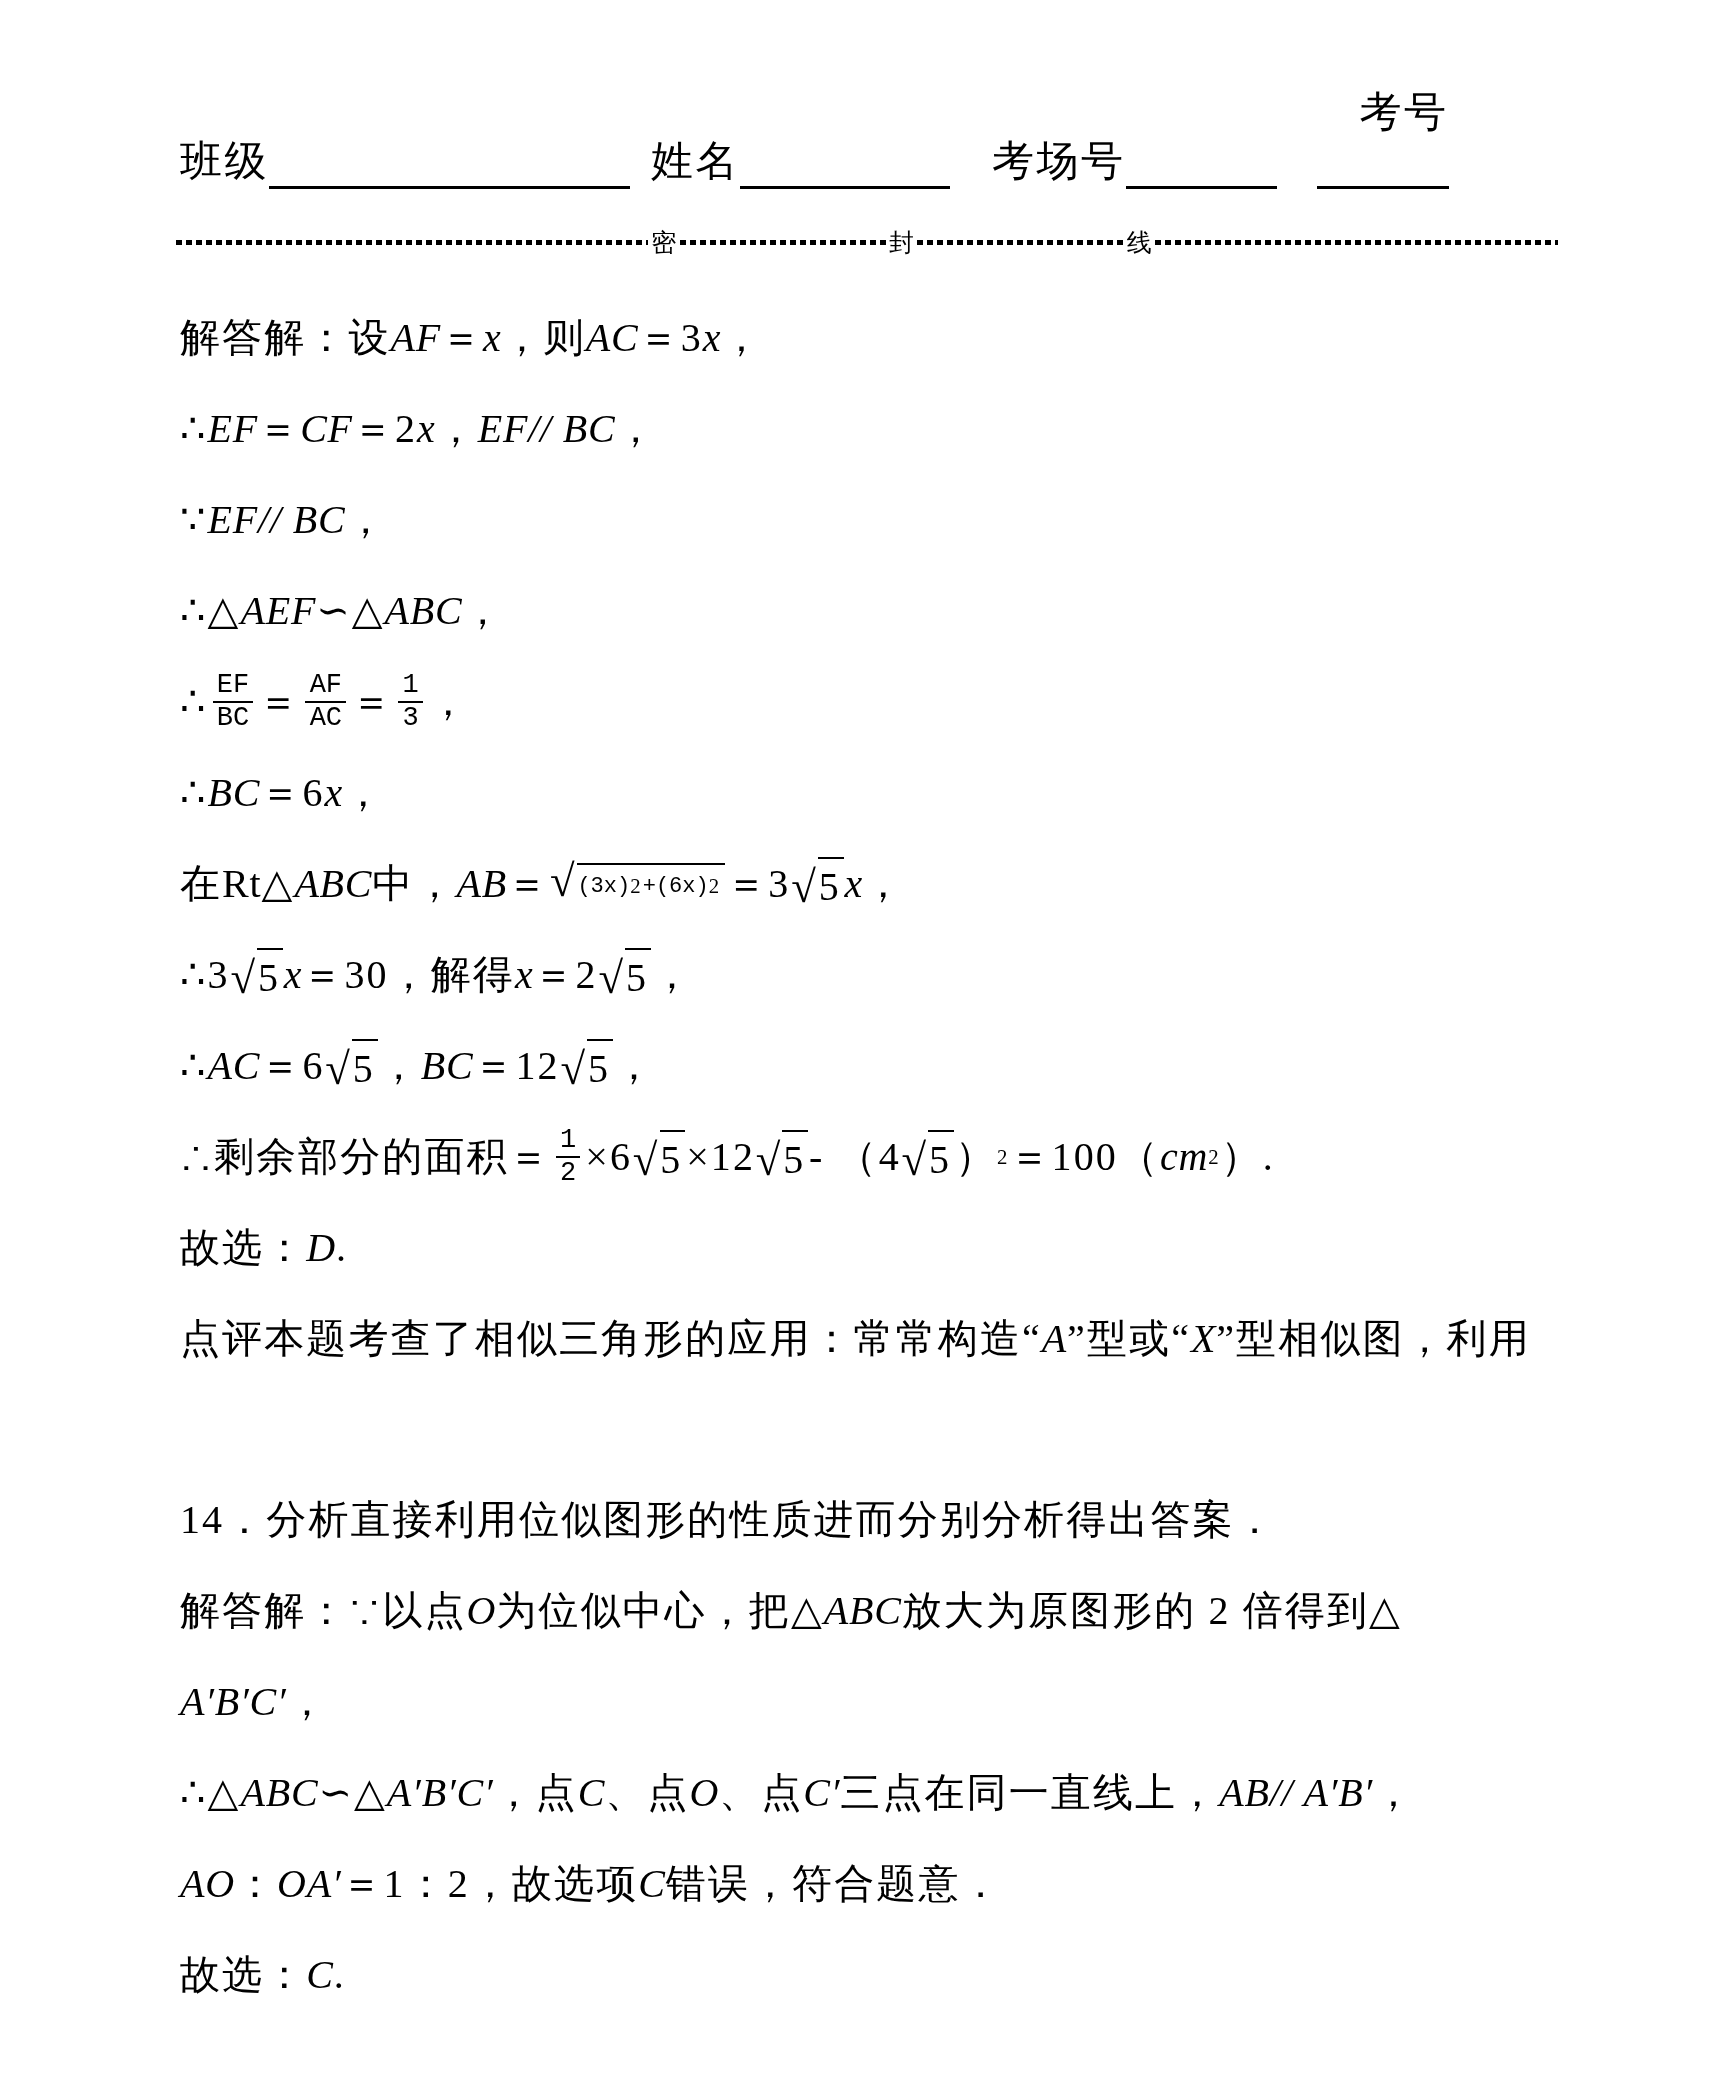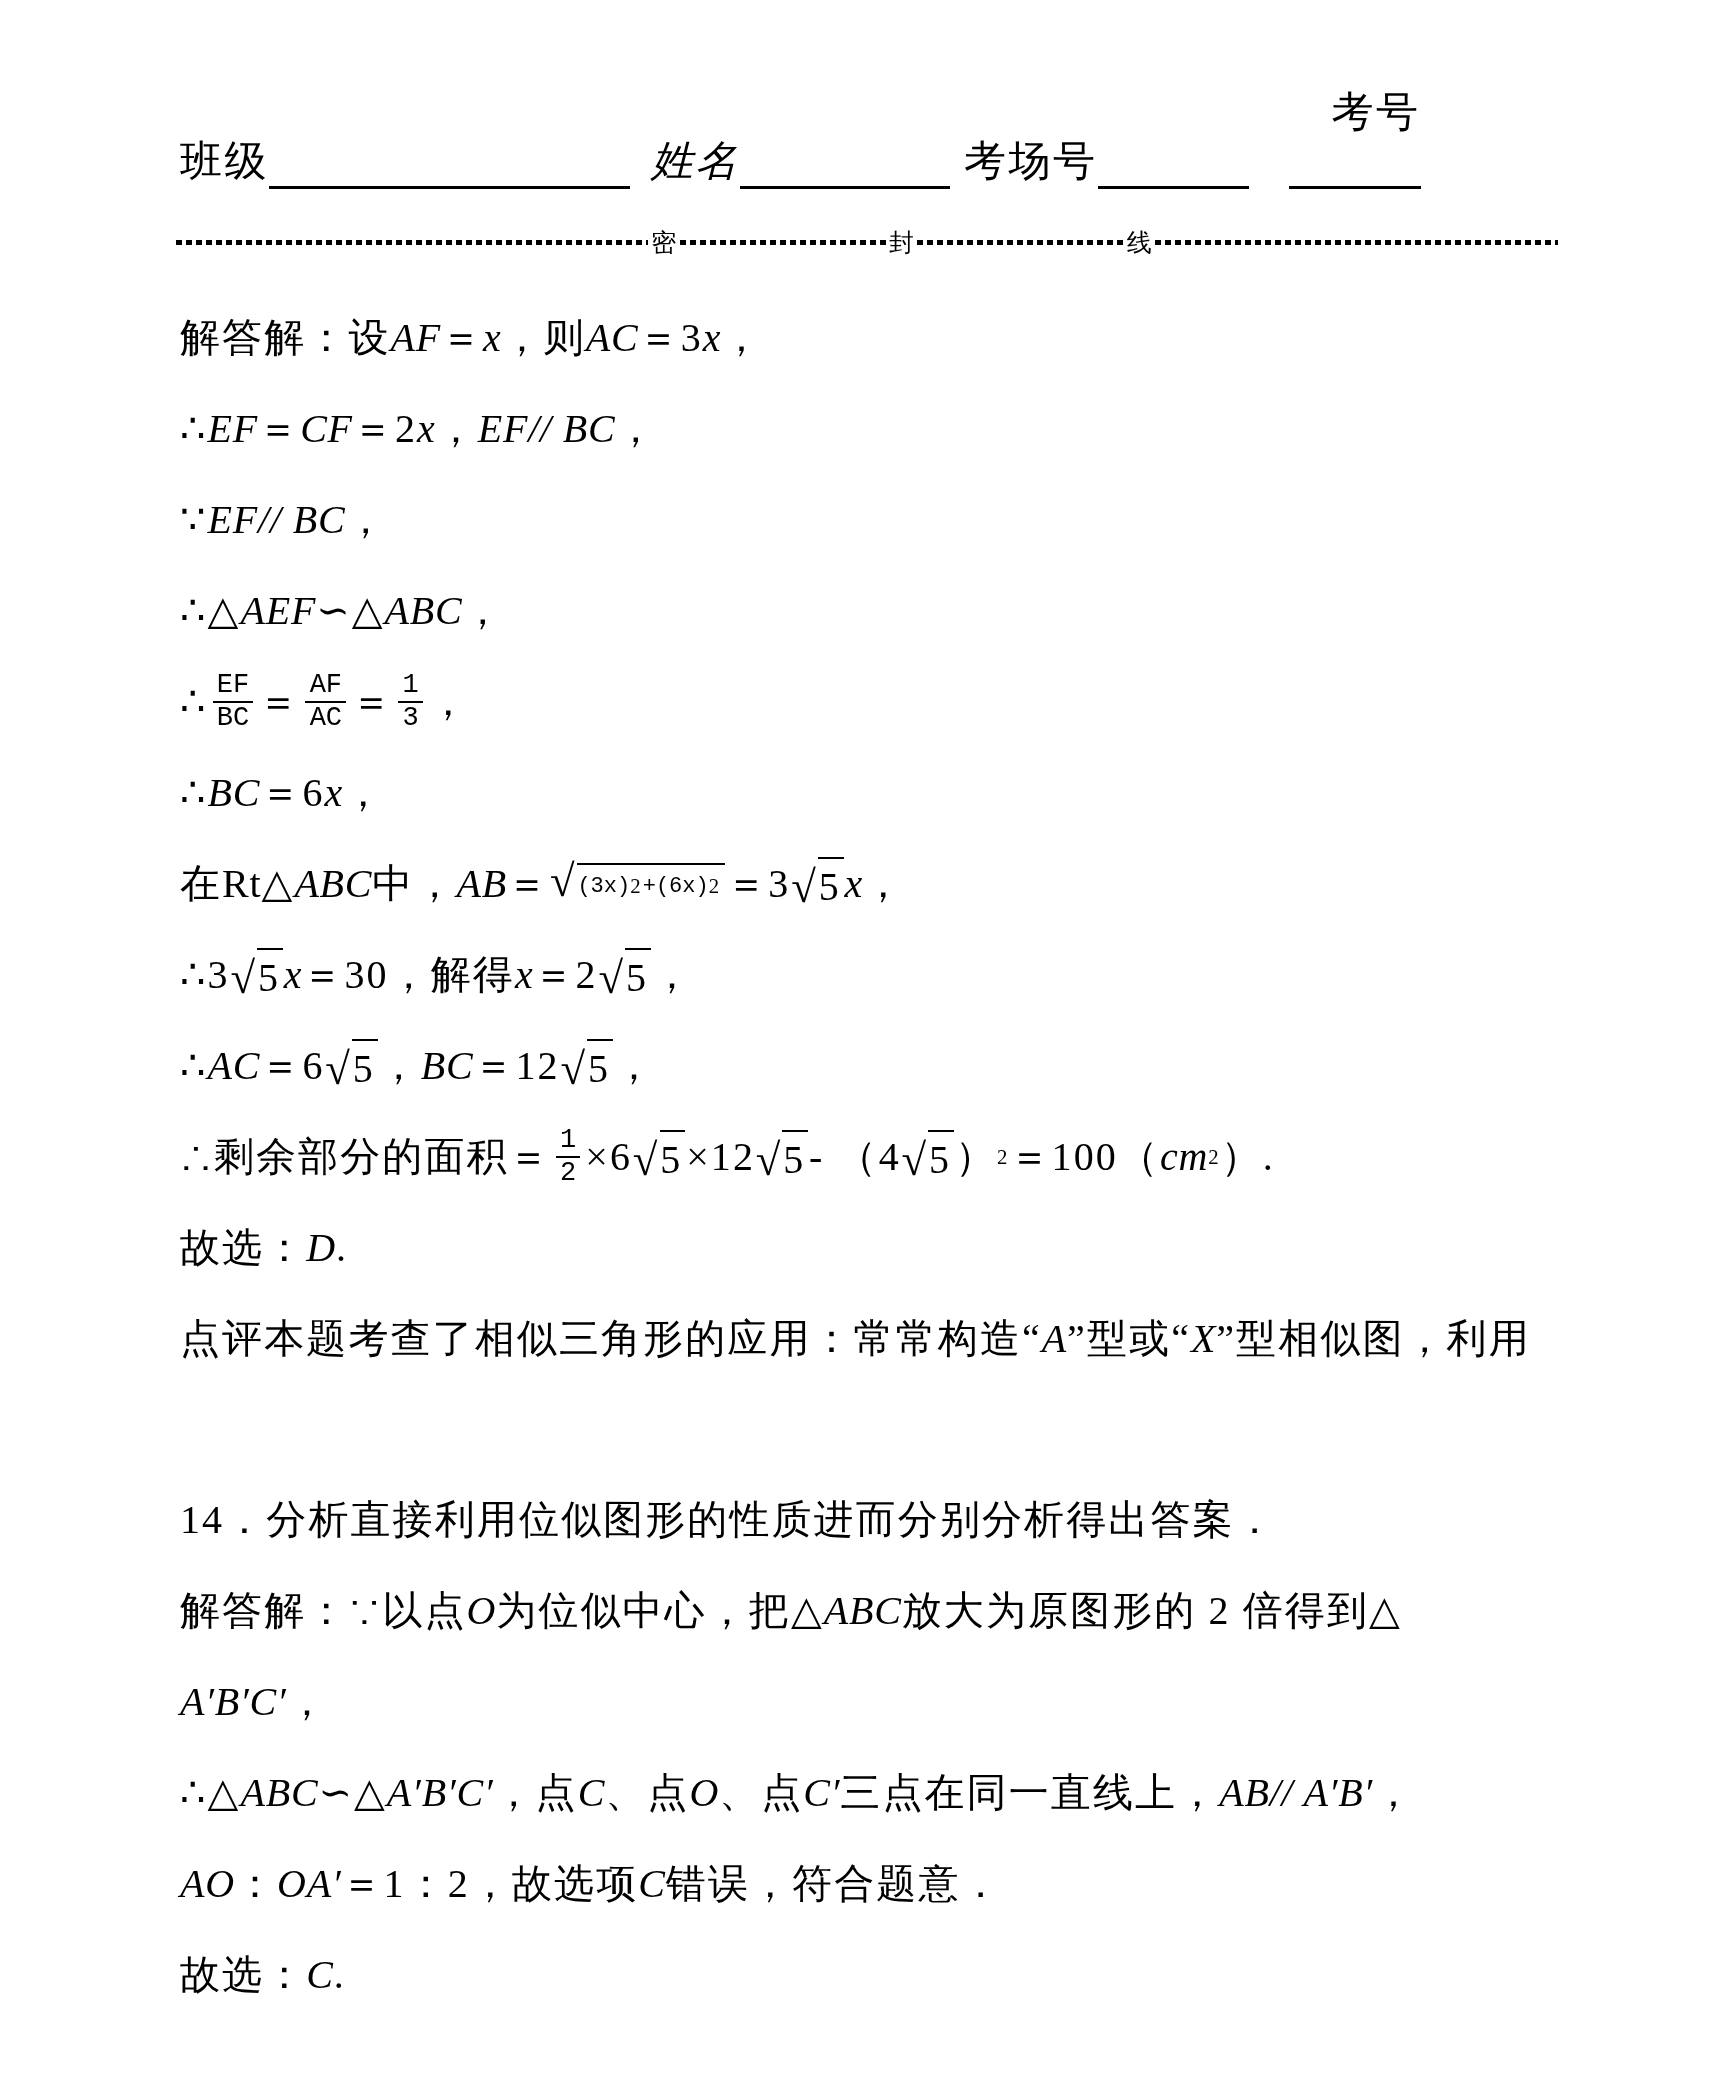--- a/index.html
+++ b/index.html
@@ -13,22 +13,22 @@
     display:flex;align-items:flex-end;
     padding:84px 64px 0 180px;
     font-size:42px;letter-spacing:2.5px;white-space:nowrap;
   }
   .hitem{display:flex;align-items:flex-end;}
   .blank{display:inline-block;border-bottom:3.4px solid #000;height:46px;}
   .u0{width:361px;}
   .u1{width:210px;}
   .u2{width:151px;}
   .u3{width:132px;}
-  .g1{margin-left:21px;font-style:italic;}
-  .g2{margin-left:14px;}
+  .g1{margin-left:21px;}
+  .g2{margin-left:42px;}
   .g3{margin-left:40px;flex-direction:column;}
   
   .seal-row{
     margin-top:37px;
     display:flex;align-items:center;justify-content:center;
   }
   .dash-seg{
     height:5px;
     background:repeating-linear-gradient(90deg,#000 0 6.3px,transparent 6.3px 10px);
   }

